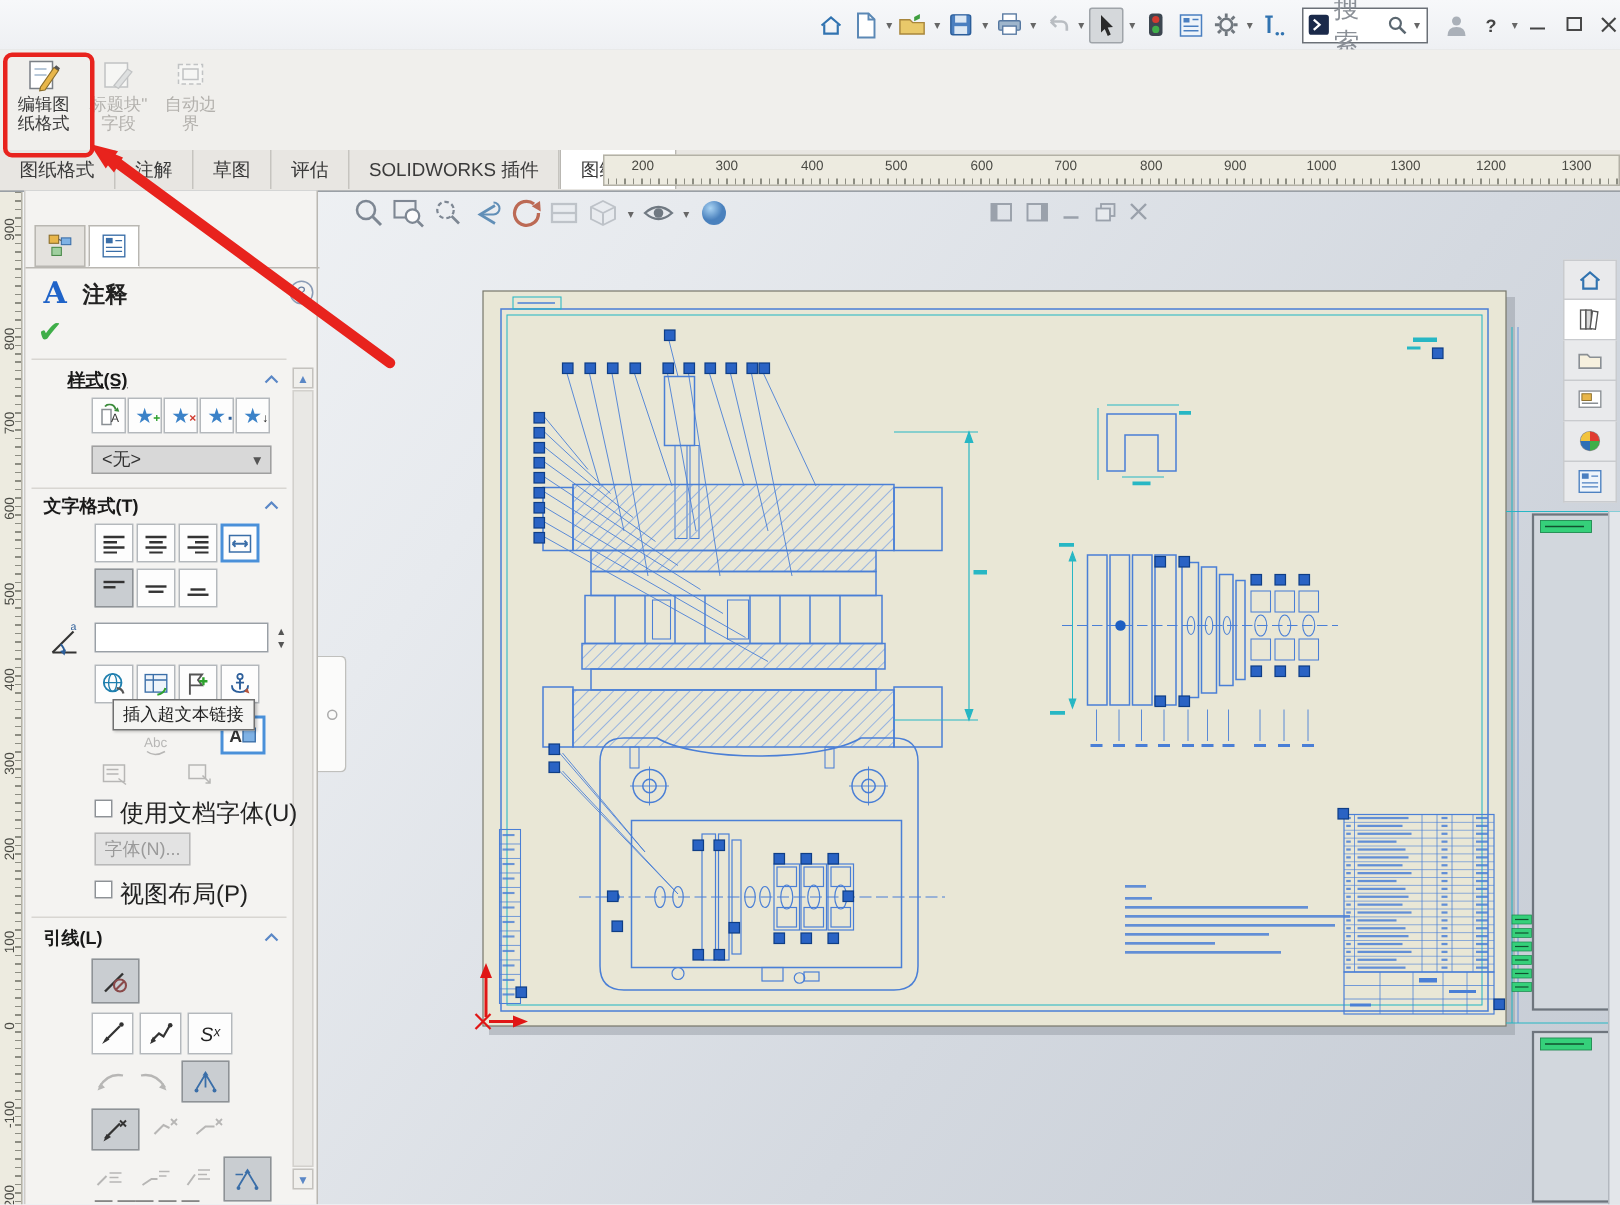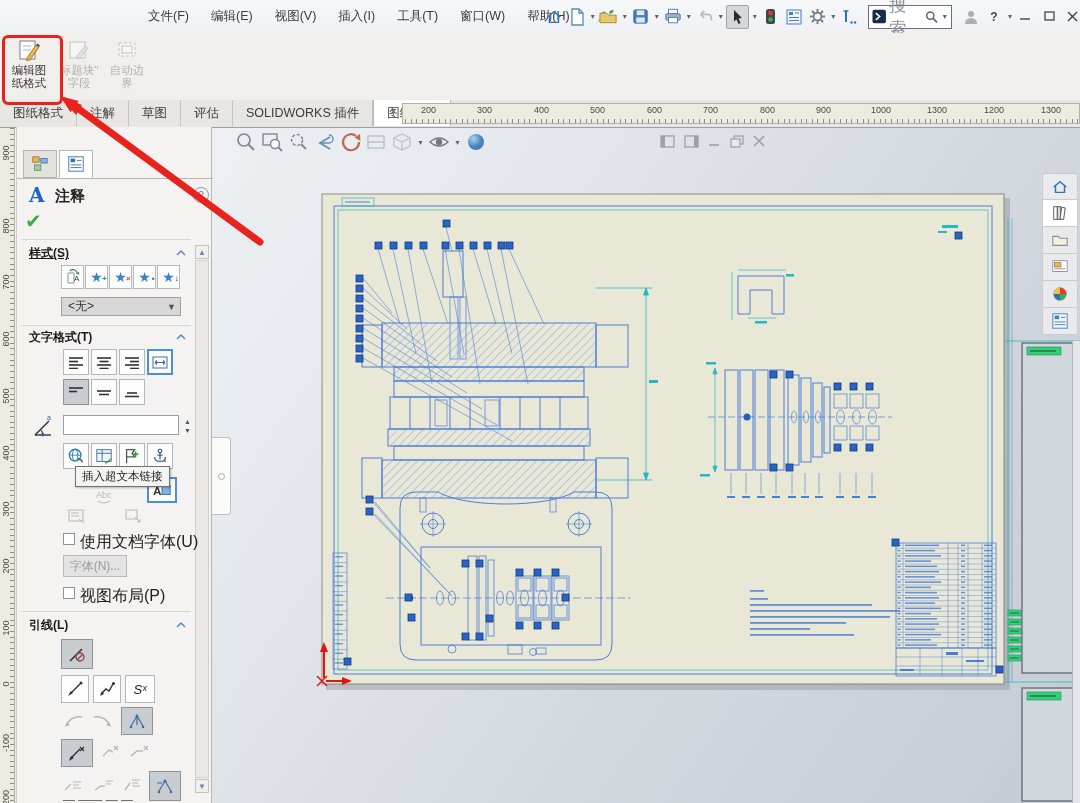--- a/index.html
+++ b/index.html
@@ -78,34 +78,20 @@
   .redrect{position:absolute;left:2px;top:35px;width:55px;height:64px;border:3.5px solid #e8231d;border-radius:6px;z-index:50;}
   .redarrow{position:absolute;left:40px;top:85px;z-index:50;pointer-events:none;}
   .cut-dashes{position:absolute;left:46px;top:666px;width:110px;height:8px;overflow:hidden;font-weight:bold;color:#1a1a1a;}
 </style>
 </head>
 <body>
 
 <div class="screen">
 
   <div class="titlebar">
-    <div class="menus">
-      <span class="menu-item">文件(F)</span>
-      <span class="menu-item">编辑(E)</span>
-      <span class="menu-item">视图(V)</span>
-      <span class="menu-item">插入(I)</span>
-      <span class="menu-item">工具(T)</span>
-      <span class="menu-item">窗口(W)</span>
-      <span class="menu-item">帮助(H)</span>
-      <span class="ticon">
-        <svg width="14" height="14" viewBox="0 0 14 14">
-            <path d="M8 1 L13 6 L10 7 L7 10 L7 12 L5 9 L1 13 L5 7 L4 4 Z" fill="#2e9bbf" opacity=".85"></path>
-          </svg>
-      </span>
-    </div>
     <div class="qtb">
       <span class="ticon">
           <svg width="18" height="18" viewBox="0 0 20 20">
             <path d="M3 10 L10 4 L17 10" fill="none" stroke="#3173b0" stroke-width="1.6"></path>
             <path d="M5 9 V16 H15 V9" fill="none" stroke="#3173b0" stroke-width="1.6"></path>
           </svg>
         </span>
       <span class="ticon">
           <svg width="16" height="18" viewBox="0 0 16 18">
             <path d="M3 1 H10 L14 5 V17 H3 Z" fill="#fff" stroke="#5b88b5" stroke-width="1.3"></path>
@@ -879,21 +865,21 @@
     <span class="abs bigA" style="left:12px;top:56px;">A</span>
     <span class="abs ptitle" style="left:38px;top:60px;">注释</span>
     <span class="abs helpq" style="left:176px;top:60px;">?</span>
     <span class="abs check" style="left:8px;top:82px;">✔</span>
     <div class="divider" style="top:112px;"></div>
 
     <div class="scrolltrack"></div>
     <div class="scrollarrow" style="top:118px;">▲</div>
     <div class="scrollarrow" style="top:652px;">▼</div>
 
-    <span class="sect" style="left:12px;top:118px;text-decoration:underline;">样式(S)</span>
+    <span class="sect" style="left:28px;top:118px;text-decoration:underline;">样式(S)</span>
     <svg class="chev" style="left:158px;top:122px;" viewBox="0 0 12 8">
         <polyline points="2,6 6,2 10,6" fill="none" stroke="#5a87c6" stroke-width="1.5"></polyline>
       </svg>
     <div class="pbtn" style="left:44px;top:138px;width:23px;height:24px;">
       <svg width="16" height="16" viewBox="0 0 16 16">
           <path d="M3 4 H9 V14 H3 Z" fill="#fff" stroke="#8a8f94"></path>
           <path d="M5 2 a4 4 0 0 1 7 2" fill="none" stroke="#3a8a3a" stroke-width="1.2"></path>
           <polygon points="13.5,2.5 11,5 14.5,5.5" fill="#3a8a3a"></polygon>
           <text x="9" y="12" font-size="8" fill="#333">A</text>
         </svg>

